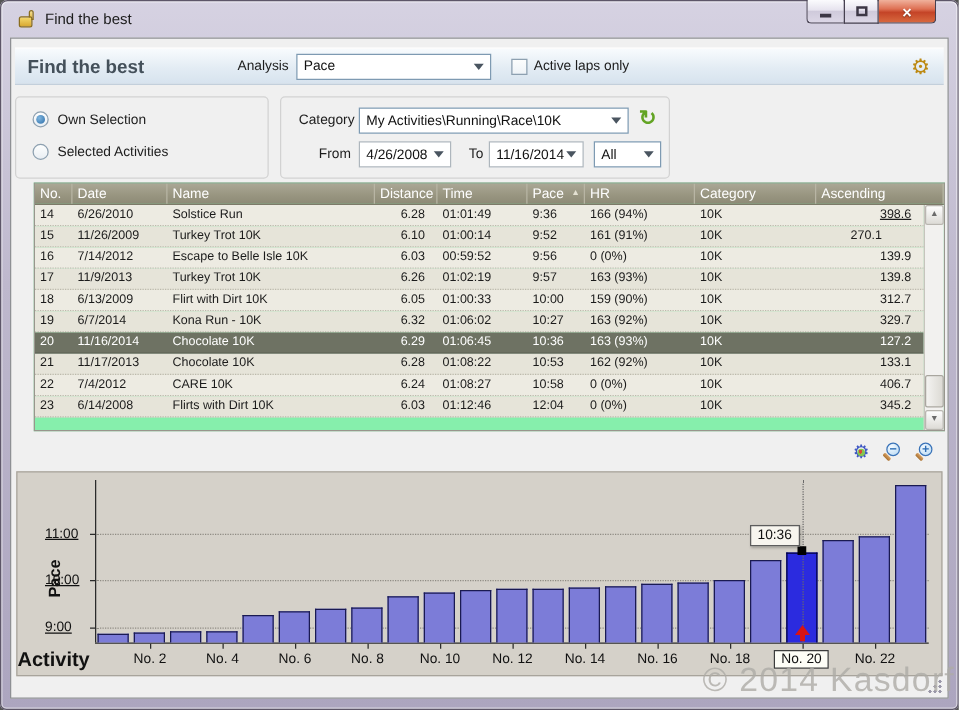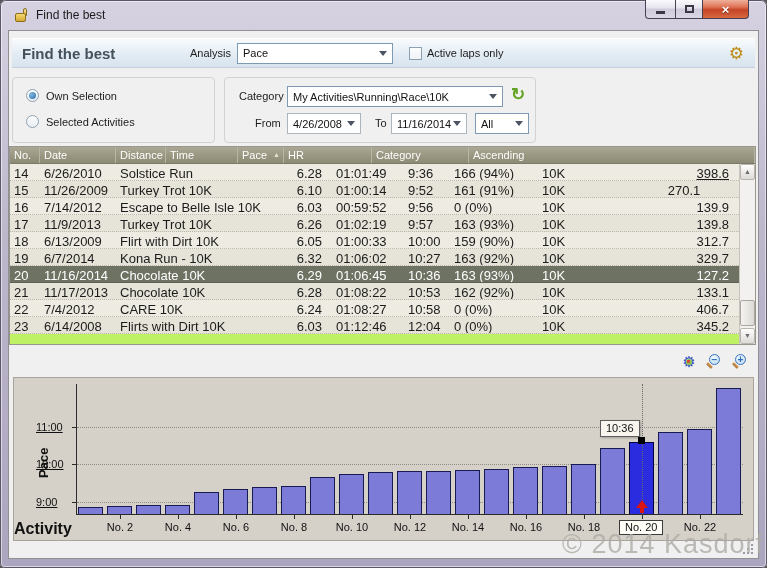--- a/index.html
+++ b/index.html
@@ -42,26 +42,26 @@
 
   
   .gbox { position:absolute; top:46px; height:66px; border:1px solid #d2d2d2; border-radius:4px; background:#f0f0f0; }
   .gbox1 { left:3px; width:203px; }
   .gbox2 { left:215px; width:312px; }
   .radio { position:absolute; width:13px; height:13px; border-radius:50%; border:1px solid #8da0b0; background:linear-gradient(180deg,#fdfefe,#e9eef3); }
   .radio.sel::after { content:""; position:absolute; left:2px; top:2px; width:7px; height:7px; border-radius:50%; background:radial-gradient(circle at 35% 35%,#7fb6df,#2d6da8); }
   .refresh-icon { font-size:17px; font-weight:bold; color:#63a424; line-height:16px; }
 
   
-  .grid { position:absolute; left:0; right:2px; top:115px; height:199px; background:#bef264; border:1px solid #98968d; }
+  .grid { position:absolute; left:18px; right:2px; top:115px; height:199px; background:#86efac; border:1px solid #98968d; }
   .thead { position:absolute; left:0; right:0; top:0; height:17px; display:flex;
     background:linear-gradient(180deg,#aaa795 0%,#999681 55%,#8d8a76 100%); border-bottom:1px solid #7c7a68; }
   .th { font-size:11px; color:#fefefe; padding:2px 0 0 4px; border-right:1px solid #b8b5a4; overflow:hidden; white-space:nowrap; }
   .tbody { position:absolute; left:0; right:16px; top:17px; bottom:0; }
-  .tr { display:flex; height:17px; border-bottom:1px dotted #bcb9ac; font-size:13px; color:#1b1b1b; background:#edebe2; }
+  .tr { display:flex; height:17px; border-bottom:1px dotted #bcb9ac; font-size:10px; color:#1b1b1b; background:#edebe2; }
   .tr.alt { background:#e6e4d9; }
   .tr.sel { background:#6e7263; color:#ffffff; border-bottom:1px solid #5d6154; }
   .td { padding:2px 0 0 4px; overflow:hidden; white-space:nowrap; }
   .td.r { text-align:right; padding-right:10px; }
   .sortarr { font-size:7px; color:#e4e1d2; margin-left:6px; vertical-align:2px; }
   
   .vsb { position:absolute; right:0; top:17px; bottom:0; width:16px; background:#f2f1ef; border-left:1px solid #c6c4bc; }
   .sb-btn { position:absolute; left:0; width:15px; height:16px; background:linear-gradient(180deg,#fdfdfd,#dddbd6); border:1px solid #b9b6b0; border-radius:2px; color:#6b6b6b; font-size:7px; text-align:center; line-height:14px; }
   .sb-up { top:0; } .sb-dn { bottom:0; }
   .sb-thumb { position:absolute; left:0; width:15px; height:26px; bottom:18px; background:linear-gradient(90deg,#f4f3f1,#dcdad4); border:1px solid #a9a69f; border-radius:2px; }
@@ -169,20 +169,21 @@
       <div class="combo" style="position:absolute; left:250px; top:35px; width:54px">
         <span>All</span>
           <span class="arr"></span>
       </div>
     </div>
 
     <div class="grid">
       <div class="thead" id="thead">
           <div class="th" style="width: 30px;">No.</div>
           <div class="th" style="width: 76px;">Date</div>
+          <div class="th" style="width: 166px;">Name</div>
           <div class="th" style="width: 50px;">Distance</div>
           <div class="th" style="width: 72px;">Time</div>
           <div class="th" style="width: 46px;">Pace<span class="sortarr">▲</span></div>
           <div class="th" style="width: 88px;">HR</div>
           <div class="th" style="width: 97px;">Category</div>
           <div class="th" style="flex: 1 1 0%;">Ascending</div>
         </div>
       <div class="tbody" id="tbody">
           <div class="tr">
             <div class="td" style="width: 30px;">14</div>

